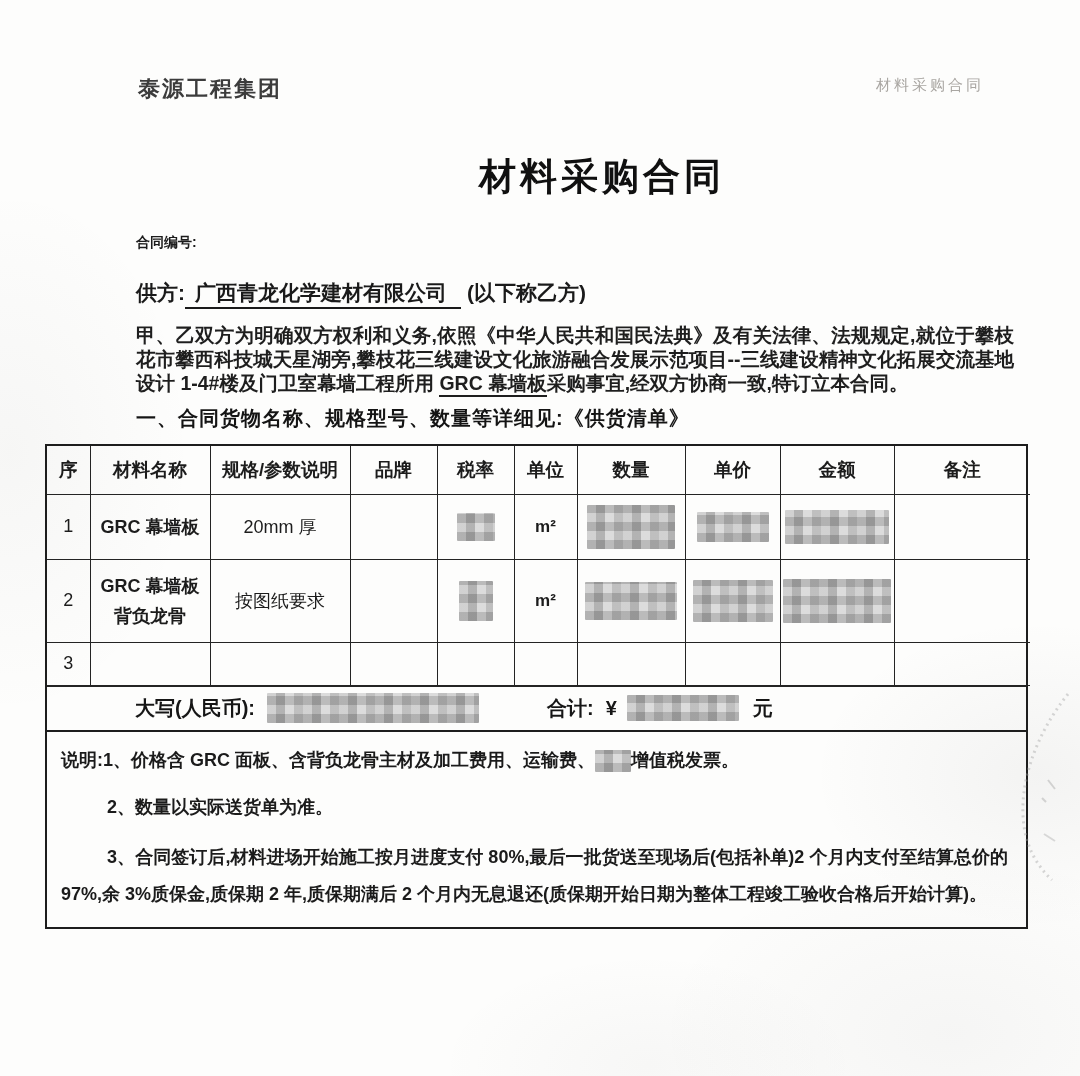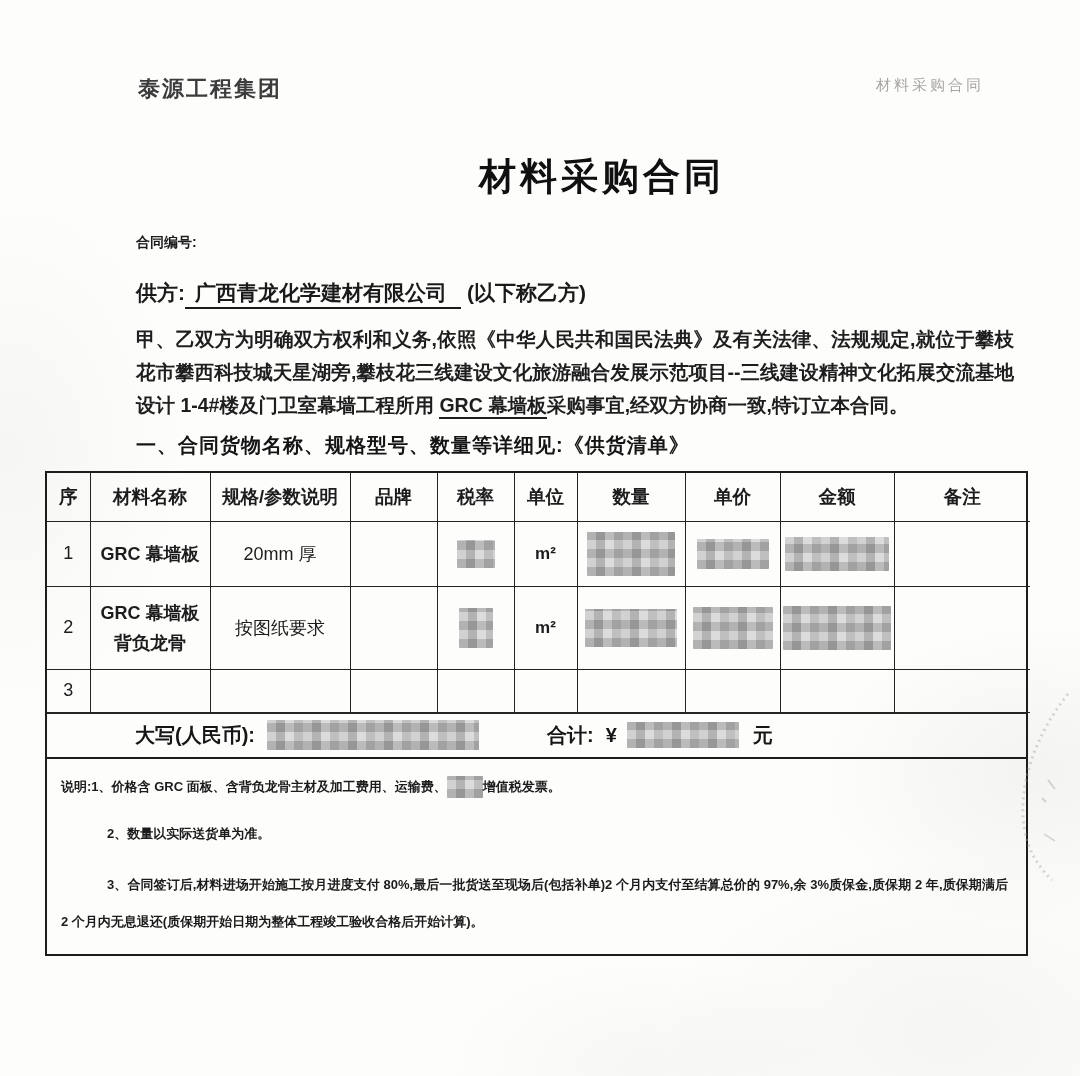--- a/index.html
+++ b/index.html
@@ -45,21 +45,21 @@
 
   .party-line { margin-top:27px; font-size:21px; font-weight:700; color:#1a1a1a; }
   .party-line .uline {
     border-bottom:2px solid #1a1a1a;
     padding:0 14px 3px 10px;
   }
   .party-suffix { margin-left:6px; }
 
   .intro {
     margin-top:16px;
-    font-size:19.5px; line-height:33px;
+    font-size:19.5px; line-height:24px;
     font-weight:600; color:#1e1e1e;
     text-align:justify;
   }
   .intro .uline { border-bottom:2px solid #1e1e1e; padding-bottom:1px; }
 
   .section-heading {
     margin-top:10px;
     font-size:20px; font-weight:700; color:#141414;
     letter-spacing:1px;
   }
@@ -108,21 +108,21 @@
     padding-left:88px;
   }
   .summary-row .gap-label { margin-left:68px; }
   .summary-row .yen { margin-left:12px; margin-right:10px; font-weight:700; }
   .summary-row .cny-unit { margin-left:14px; }
 
   .notes {
     border-top:2px solid #1d1d1d;
     min-height:186px;
     padding:13px 18px 14px 14px;
-    font-size:13px; font-weight:600; color:#1b1b1b;
+    font-size:18px; font-weight:600; color:#1b1b1b;
     line-height:30px;
   }
   .notes .n1 { display:block; }
   .notes .n2 { display:block; margin-top:17px; margin-left:46px; }
   .notes .n3 { display:block; margin-top:17px; text-indent:46px; text-align:justify; line-height:37px; }
 
   
   .stamp-arc { position:absolute; right:2px; top:686px; opacity:0.75; }
 </style>
 </head>

